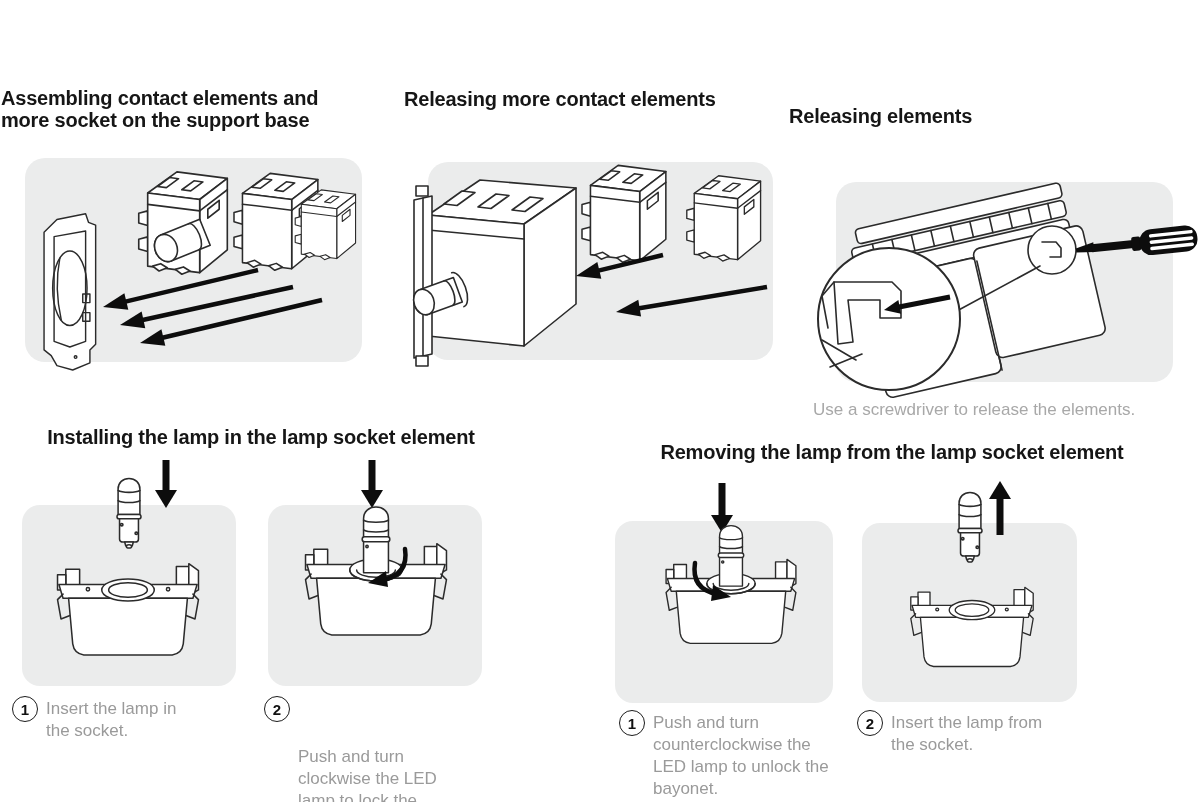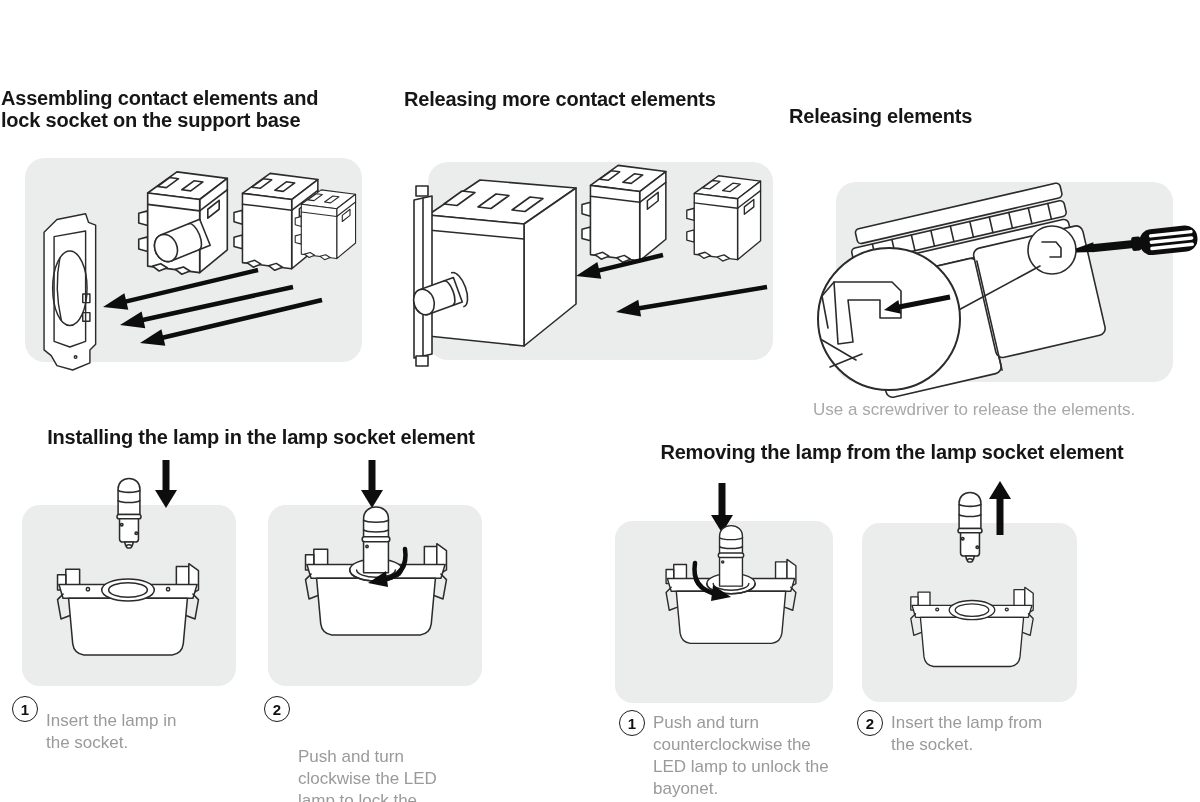--- a/index.html
+++ b/index.html
@@ -245,31 +245,31 @@
 
   <svg class="illus" style="left:862px; top:455px;" width="215" height="252" viewBox="0 0 215 252">
     <g>
         <line x1="138" y1="80" x2="138" y2="42" stroke="#0d0d0d" stroke-width="7"></line>
         <polygon points="138,26 149,44 127,44" fill="#0d0d0d"></polygon>
       </g>
     <use href="#sym-lamp" x="92" y="30" width="32" height="84"></use>
     <use href="#sym-socket" x="44" y="127" width="132" height="91"></use>
   </svg>
 
-  <div class="heading" style="left:1px; top:87px; width:352px;">Assembling contact elements and lock socket on the support base</div>
+  <div class="heading" style="left:1px; top:87px; width:352px;">Assembling contact elements and more socket on the support base</div>
   <div class="heading" style="left:404px; top:88px; width:390px;">Releasing more contact elements</div>
   <div class="heading" style="left:789px; top:105px; width:300px;">Releasing elements</div>
   <div class="heading" style="left:1px; top:426px; width:520px;text-align:center;">Installing the lamp in the lamp socket element</div>
   <div class="heading" style="left:592px; top:441px; width:600px;text-align:center;">Removing the lamp from the lamp socket element</div>
 
   <div class="caption" style="left:813px; top:400px; width:390px;">Use a screwdriver to release the elements.</div>
 
   <div class="step" style="left:12px; top:696px; width:220px;">
     <div class="step-num">1</div>
-    <div class="step-text" style="width:152px;margin-top:12px;">Insert the lamp in the socket.</div>
+    <div class="step-text" style="width:152px;">Insert the lamp in the socket.</div>
   </div>
   <div class="step" style="left:264px; top:696px; width:220px;">
     <div class="step-num">2</div>
     <div class="step-text" style="width:170px;margin-top:48px;">Push and turn clockwise the LED lamp to lock the bayonet.</div>
   </div>
   <div class="step" style="left:619px; top:710px; width:230px;">
     <div class="step-num">1</div>
     <div class="step-text" style="width:180px;">Push and turn counterclockwise the LED lamp to unlock the bayonet.</div>
   </div>
   <div class="step" style="left:857px; top:710px; width:220px;">

